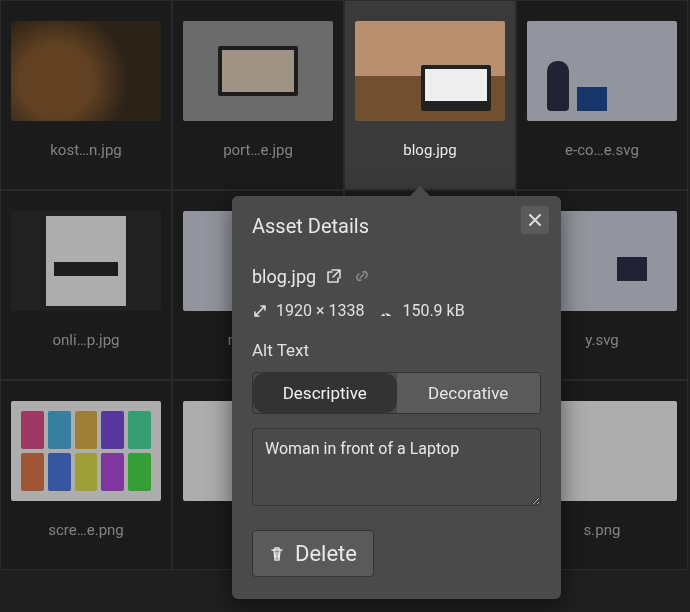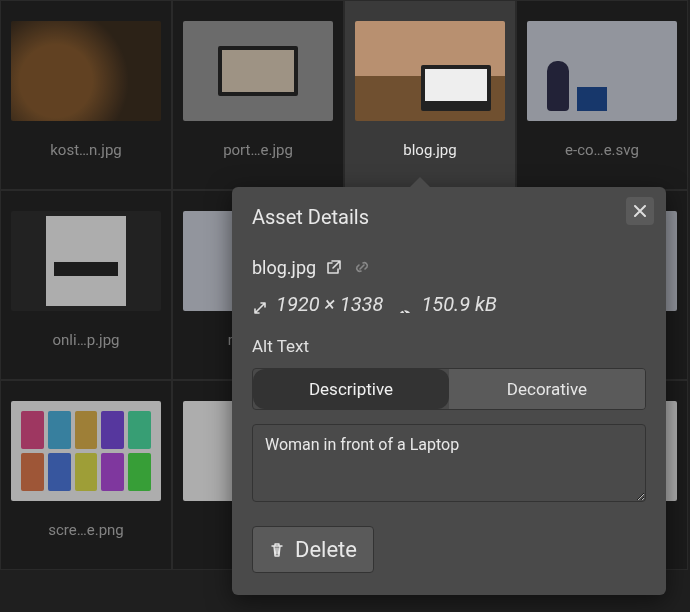--- a/index.html
+++ b/index.html
@@ -61,22 +61,22 @@
   .dim-overlay {
     position:absolute; inset:0;
     background: rgba(20,20,20,0.35);
     pointer-events:none;
   }
 
   
   .popover {
     position: absolute;
     left: 232px;
-    top: 187px;
-    width: 434px;
+    top: 196px;
+    width: 329px;
     background: #4a4a4a;
     border-radius: 6px;
     box-shadow: 0 6px 24px rgba(0,0,0,0.5);
     color: #e6e6e6;
     padding: 18px 20px 22px 20px;
   }
   .popover::before {
     content:"";
     position:absolute;
     top:-10px; left:178px;
@@ -100,24 +100,23 @@
     cursor:pointer;
     color:#ddd;
     font-size:16px;
   }
   .file-row {
     display:flex; align-items:center; gap:10px;
     font-size:18px; color:#e8e8e8;
     margin-bottom:14px;
   }
   .meta-row {
-    display:flex; align-items:flex-end; gap:8px;
-    font-size:20px; color:#e0e0e0;
+    display:flex; align-items:center; gap:8px;
+    font-size:16px; color:#e0e0e0;
     margin-bottom:20px;
-    font-style:italic;
   }
   .meta-ico { width:16px; height:16px; display:inline-flex; align-items:center; justify-content:center; color:#e0e0e0; }
   .section-label {
     font-size:17px; color:#e0e0e0; margin-bottom:12px;
   }
   .seg {
     display:flex; width:100%;
     border:1px solid #333;
     border-radius:4px;
     overflow:hidden;

